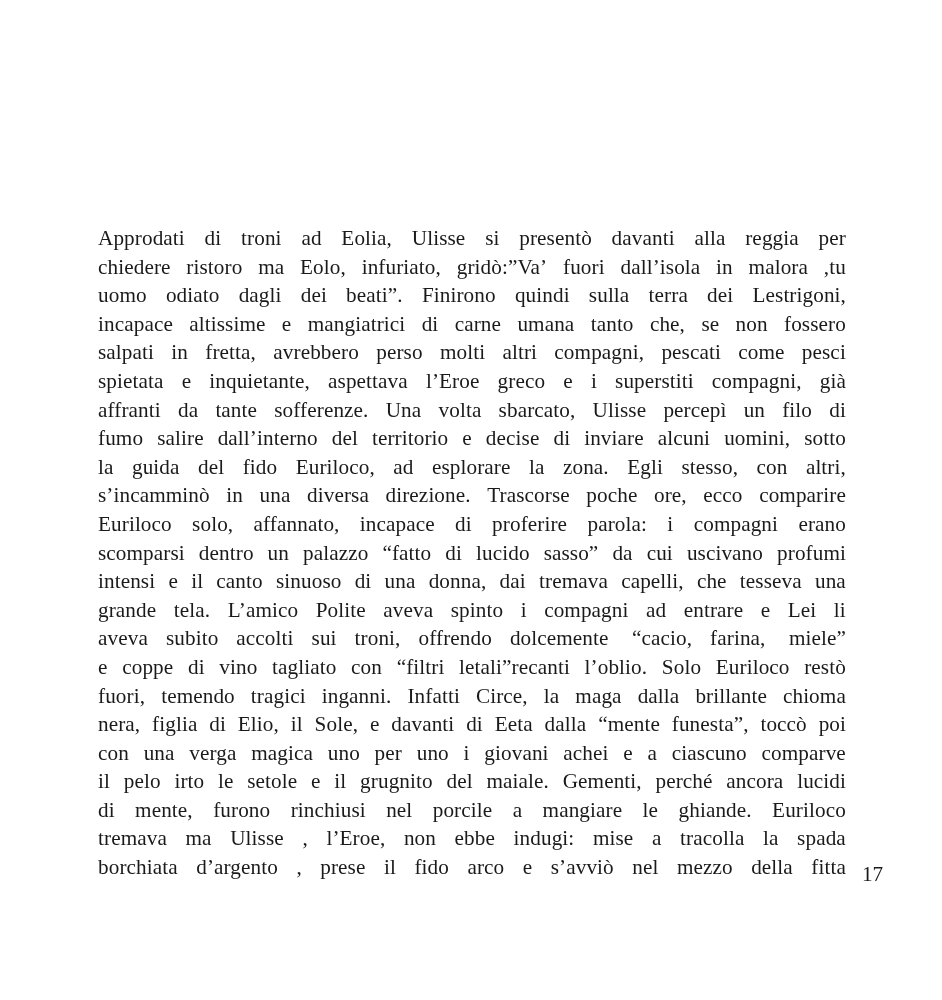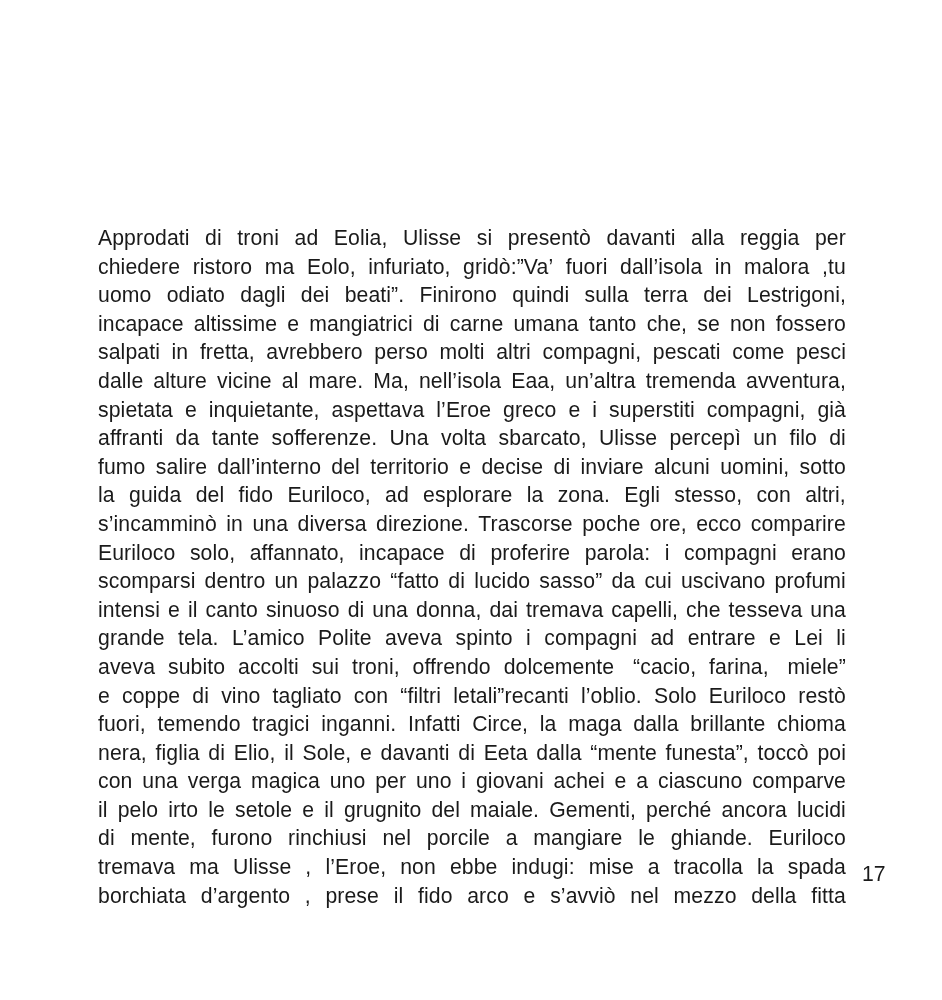--- a/index.html
+++ b/index.html
@@ -42,34 +42,36 @@
     white-space: nowrap;
     color: #1a1a1a;
   }
 
   
   .line.just {
     display: flex;
     flex-direction: row;
     justify-content: space-between;
     align-items: baseline;
+    font-family: Liberation Serif, serif;
   }
   .line.just > span {
     display: inline-block;
     white-space: pre;
   }
 
   
   #page-number {
     position: absolute;
     left: 862px;
     top: 860px;
     font-size: 21.2px;
     line-height: 28.6px;
     color: #1a1a1a;
+    font-family: Liberation Serif, serif;
   }
 </style>
 </head>
 <body>
 
 <div id="page">
 
   <div id="text-body">
       <div class="line just">
         <span>Approdati</span>
@@ -130,33 +132,20 @@
         <span>in</span>
         <span>fretta,</span>
         <span>avrebbero</span>
         <span>perso</span>
         <span>molti</span>
         <span>altri</span>
         <span>compagni,</span>
         <span>pescati</span>
         <span>come</span>
         <span>pesci</span>
-      </div>
-      <div class="line just">
-        <span>dalle</span>
-        <span>alture</span>
-        <span>vicine</span>
-        <span>al</span>
-        <span>mare.</span>
-        <span>Ma,</span>
-        <span>nell’isola</span>
-        <span>Eaa,</span>
-        <span>un’altra</span>
-        <span>tremenda</span>
-        <span>avventura,</span>
       </div>
       <div class="line just">
         <span>spietata</span>
         <span>e</span>
         <span>inquietante,</span>
         <span>aspettava</span>
         <span>l’Eroe</span>
         <span>greco</span>
         <span>e</span>
         <span>i</span>

